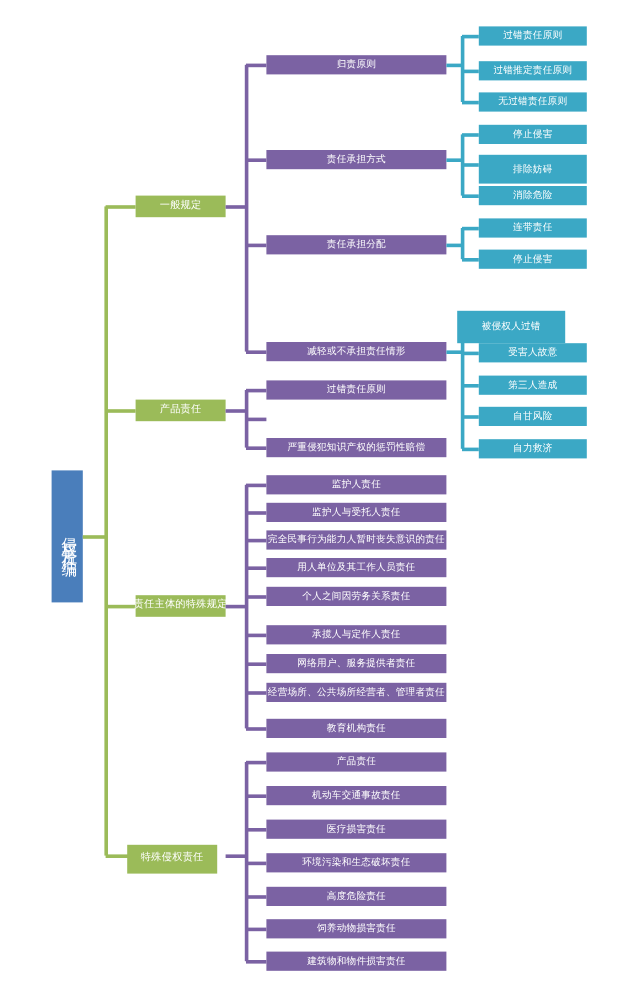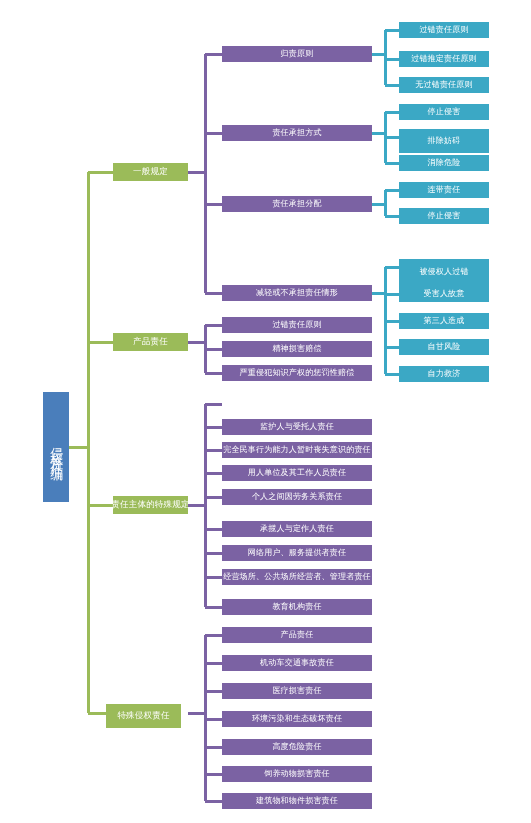--- a/index.html
+++ b/index.html
@@ -104,40 +104,40 @@
     <div class="conn conn-teal" style="left: 383.5px; top: 190px; width: 3px; height: 26px;"></div>
     <div class="conn conn-teal" style="left: 385px; top: 188.5px; width: 14px; height: 3px;"></div>
     <div class="node node-l3" style="left: 399px; top: 182px; width: 90px; height: 16px;">连带责任</div>
     <div class="conn conn-teal" style="left: 385px; top: 214.5px; width: 14px; height: 3px;"></div>
     <div class="node node-l3" style="left: 399px; top: 208px; width: 90px; height: 16px;">停止侵害</div>
     <div class="conn conn-purple" style="left: 205px; top: 291.5px; width: 17px; height: 3px;"></div>
     <div class="node node-l2" style="left: 222px; top: 285px; width: 150px; height: 16px;">减轻或不承担责任情形</div>
     <div class="conn conn-teal" style="left: 372px; top: 291.5px; width: 13px; height: 3px;"></div>
     <div class="conn conn-teal" style="left: 383.5px; top: 267px; width: 3px; height: 107px;"></div>
     <div class="conn conn-teal" style="left: 385px; top: 265.5px; width: 14px; height: 3px;"></div>
-    <div class="node node-l3" style="left: 399px; top: 259px; width: 90px; height: 27px;">被侵权人过错</div>
+    <div class="node node-l3" style="left: 381px; top: 259px; width: 90px; height: 27px;">被侵权人过错</div>
     <div class="conn conn-teal" style="left: 385px; top: 292.5px; width: 14px; height: 3px;"></div>
     <div class="node node-l3" style="left: 399px; top: 286px; width: 90px; height: 16px;">受害人故意</div>
     <div class="conn conn-teal" style="left: 385px; top: 319.5px; width: 14px; height: 3px;"></div>
     <div class="node node-l3" style="left: 399px; top: 313px; width: 90px; height: 16px;">第三人造成</div>
     <div class="conn conn-teal" style="left: 385px; top: 345.5px; width: 14px; height: 3px;"></div>
     <div class="node node-l3" style="left: 399px; top: 339px; width: 90px; height: 16px;">自甘风险</div>
     <div class="conn conn-teal" style="left: 385px; top: 372.5px; width: 14px; height: 3px;"></div>
     <div class="node node-l3" style="left: 399px; top: 366px; width: 90px; height: 16px;">自力救济</div>
     <div class="conn conn-purple" style="left: 188px; top: 340.5px; width: 17px; height: 3px;"></div>
     <div class="conn conn-purple" style="left: 203.5px; top: 325px; width: 3px; height: 48px;"></div>
     <div class="conn conn-purple" style="left: 205px; top: 323.5px; width: 17px; height: 3px;"></div>
     <div class="node node-l2" style="left: 222px; top: 317px; width: 150px; height: 16px;">过错责任原则</div>
     <div class="conn conn-purple" style="left: 205px; top: 347.5px; width: 17px; height: 3px;"></div>
-    <div class="node node-l2" style="left: 222px; top: 341px; width: 150px; height: 16px;">精神损害赔偿</div>
     <div class="conn conn-purple" style="left: 205px; top: 371.5px; width: 17px; height: 3px;"></div>
     <div class="node node-l2" style="left: 222px; top: 365px; width: 150px; height: 16px;">严重侵犯知识产权的惩罚性赔偿</div>
     <div class="conn conn-purple" style="left: 188px; top: 503.5px; width: 17px; height: 3px;"></div>
     <div class="conn conn-purple" style="left: 203.5px; top: 404px; width: 3px; height: 203px;"></div>
     <div class="conn conn-purple" style="left: 205px; top: 402.5px; width: 17px; height: 3px;"></div>
+    <div class="node node-l2" style="left: 222px; top: 396px; width: 150px; height: 16px;">监护人责任</div>
     <div class="conn conn-purple" style="left: 205px; top: 425.5px; width: 17px; height: 3px;"></div>
     <div class="node node-l2" style="left: 222px; top: 419px; width: 150px; height: 16px; font-family: Liberation Serif, serif;">监护人与受托人责任</div>
     <div class="conn conn-purple" style="left: 205px; top: 448.5px; width: 17px; height: 3px;"></div>
     <div class="node node-l2" style="left: 222px; top: 442px; width: 150px; height: 16px;">完全民事行为能力人暂时丧失意识的责任</div>
     <div class="conn conn-purple" style="left: 205px; top: 471.5px; width: 17px; height: 3px;"></div>
     <div class="node node-l2" style="left: 222px; top: 465px; width: 150px; height: 16px;">用人单位及其工作人员责任</div>
     <div class="conn conn-purple" style="left: 205px; top: 495.5px; width: 17px; height: 3px;"></div>
     <div class="node node-l2" style="left: 222px; top: 489px; width: 150px; height: 16px;">个人之间因劳务关系责任</div>
     <div class="conn conn-purple" style="left: 205px; top: 527.5px; width: 17px; height: 3px;"></div>
     <div class="node node-l2" style="left: 222px; top: 521px; width: 150px; height: 16px;">承揽人与定作人责任</div>

